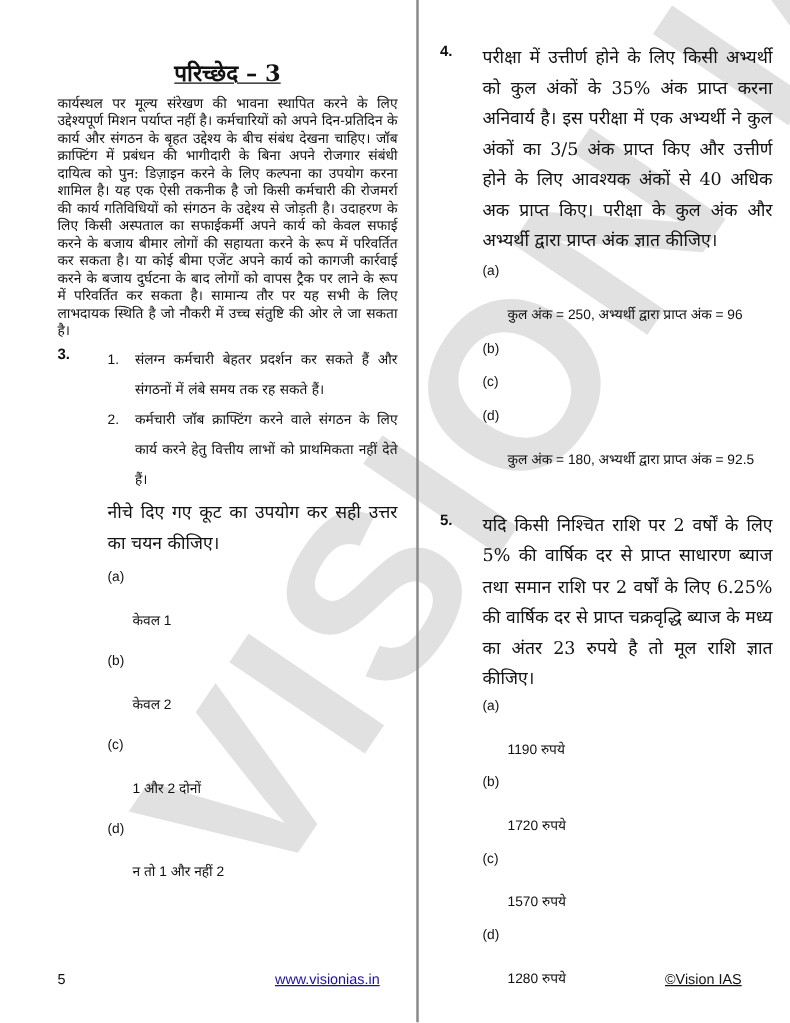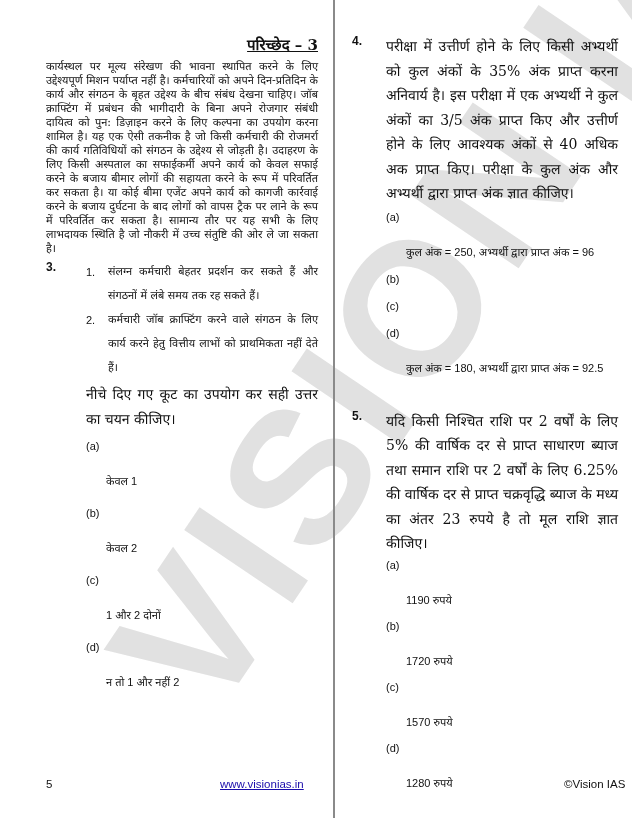--- a/index.html
+++ b/index.html
@@ -13,36 +13,36 @@
     position:absolute; left:20px; top:300px; width:620px; height:260px;
     transform: rotate(-56deg); transform-origin: 50% 50%;
     font-family: "Liberation Sans", sans-serif; font-weight:bold; font-size:190px;
     color:#dcdcdc; letter-spacing:6px; white-space:nowrap; line-height:260px;
     opacity:0.85; pointer-events:none; z-index:0;
   }
   .col { position:absolute; z-index:1; }
   .left { left:46px; top:34px; width:272px; }
   .right { left:352px; top:34px; width:266px; }
 
-  .sec-title { text-align:right; font-weight:bold; font-size:15px; margin:0 0 6px 0; text-decoration:underline; text-decoration-thickness:1px; }
+  .sec-title { text-align:center; font-weight:bold; font-size:18px; margin:12px 0 6px 0; text-decoration:underline; text-decoration-thickness:1px; }
   .passage { font-size:11px; line-height:14px; text-align:justify; margin:0; }
 
   .q { position:relative; }
   .qnum { position:absolute; left:0; top:0; font-family:"Liberation Sans", sans-serif; font-weight:bold; font-size:12px; }
   .qtext { font-size:14px; line-height:24.5px; text-align:justify; margin:0; }
   .opt { font-size:11px; line-height:14px; display:flex; }
   .opt .lbl { font-family:"Liberation Sans", sans-serif; width:20px; flex:none; }
   .opt .val { font-family:"Liberation Sans", sans-serif;margin-top:35px; }
   .stmt { display:flex; font-size:11px; line-height:24px; text-align:justify; }
   .stmt .n { font-family:"Liberation Sans", sans-serif; width:22px; flex:none; }
 
   .footer { position:absolute; top:778px; font-family:"Liberation Sans", sans-serif; font-size:11.5px; z-index:1; }
   .pg { left:46px; }
   .site { left:220px; color:#1a0dab; text-decoration:underline; }
-  .copy { left:564px; }
+  .copy { left:532px;text-decoration:underline; }
 </style>
 </head>
 <body>
 
 <div class="page">
   <div class="watermark">VISION IAS</div>
   <div class="divider"></div>
 
   <div class="col left">
     <div class="sec-title">परिच्छेद – 3</div>

